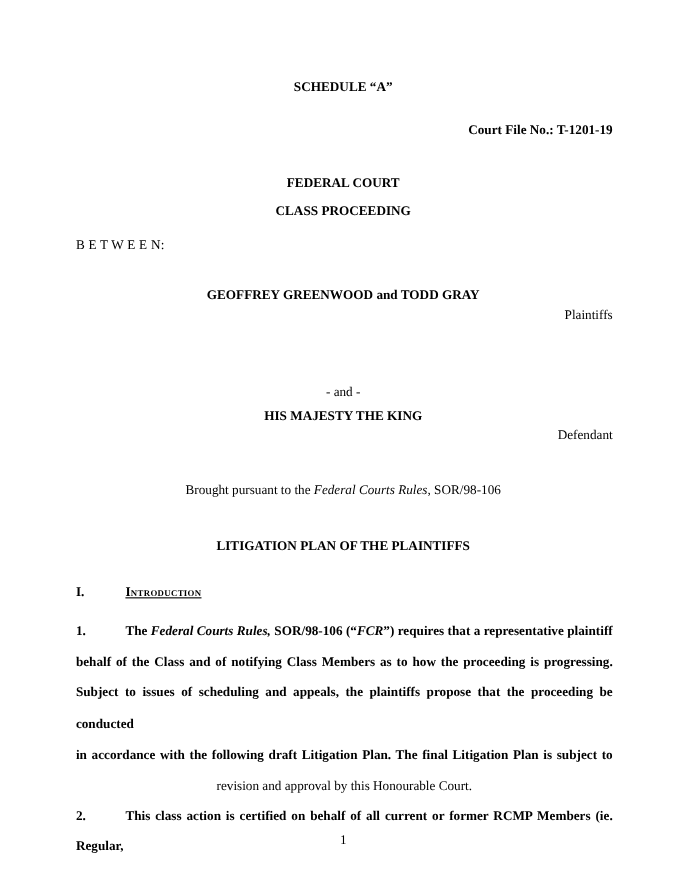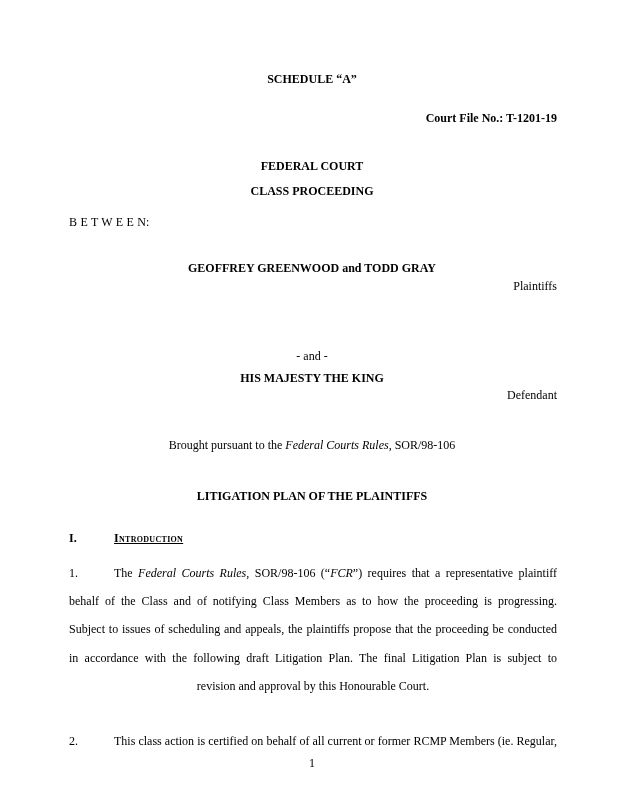--- a/index.html
+++ b/index.html
@@ -44,20 +44,21 @@
     left: 69px;
     width: 488px;
     line-height: 28.2px;
   }
   .pline {
     text-align: center;
   }
   .pline.j {
     text-align: justify;
     text-align-last: justify;
+    font-weight: bold;
   }
   .pnum {
     display: inline-block;
     width: 45px;
   }
   .pagenum {
     text-align: center;
   }
 </style>
 </head>

